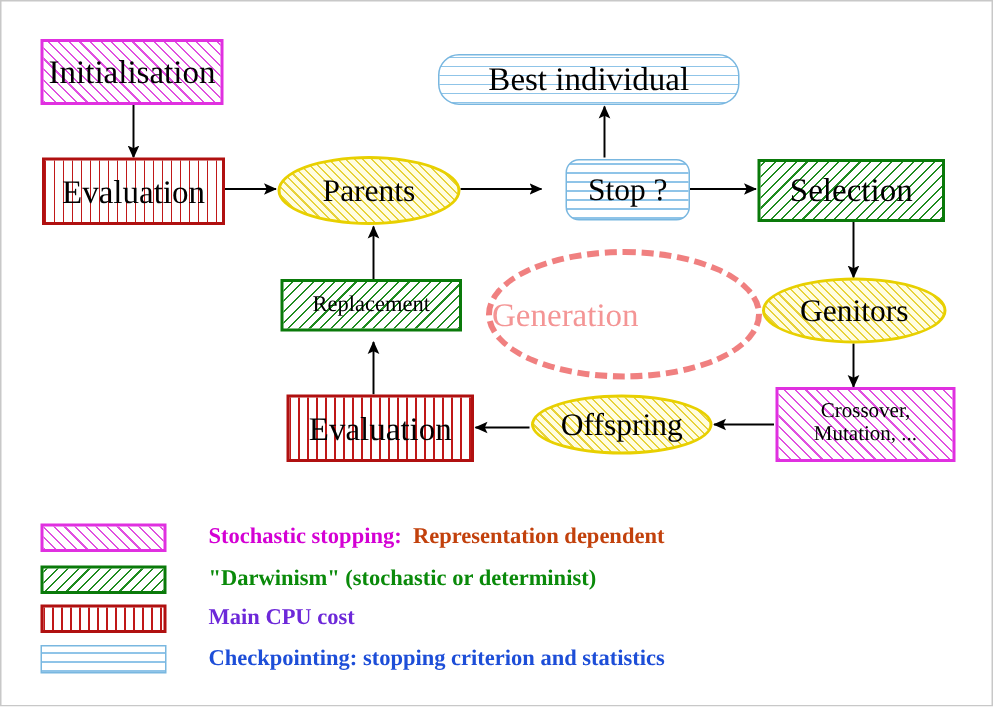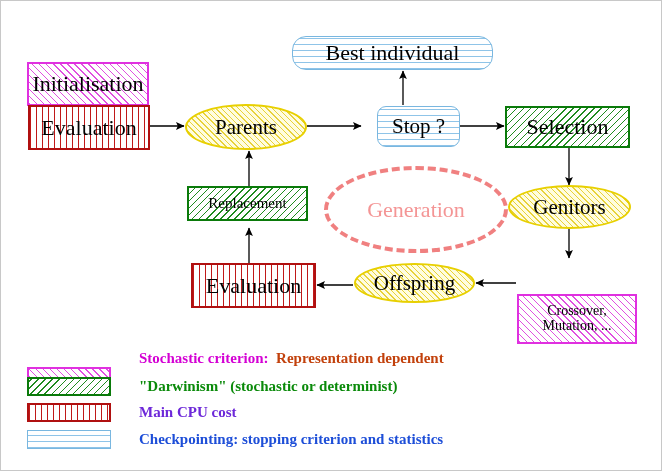--- a/index.html
+++ b/index.html
@@ -15,21 +15,20 @@
 
   .node{position:absolute;box-sizing:border-box;display:flex;align-items:center;justify-content:center;
         text-align:center;color:#000000;line-height:1.05;z-index:3;}
   .node span{position:relative;z-index:4;}
 
   
   .fill-magenta{
     background-color:#ffffff;
     background-image:repeating-linear-gradient(45deg,#e050e0 0 1px,rgba(0,0,0,0) 1px 5px);
     border:2px solid #e030e0;
-    margin-top:36px;
   }
   .fill-green{
     background-color:#ffffff;
     background-image:repeating-linear-gradient(-45deg,#1f8b1f 0 1px,rgba(0,0,0,0) 1px 5px);
     border:2px solid #0a7a0a;
   }
   .fill-red{
     background-color:#ffffff;
     background-image:repeating-linear-gradient(90deg,#c01818 0 1px,rgba(0,0,0,0) 1px 6px);
     border:2px solid #b01010;
@@ -43,21 +42,21 @@
     background-color:#fffde0;
     background-image:repeating-linear-gradient(45deg,#e8d23a 0 1px,rgba(0,0,0,0) 1px 4px);
     border:2px solid #e8d000;
   }
   .ellipse{border-radius:50%;}
   .round{border-radius:9px;}
 
   .gen-ellipse{
     position:absolute;border-radius:50%;
     border:4px dashed #f08080;background:transparent;
-    display:flex;align-items:center;justify-content:center;
+    display:flex;align-items:center;
     color:#f49595;z-index:2;font-family:Liberation Serif, serif;
   }
 
   
   #legend{position:absolute;left:0;top:336px;width:662px;height:120px;z-index:5;}
   .leg-row{position:absolute;left:26px;height:22px;display:flex;align-items:center;}
   .swatch{width:84px;height:19px;box-sizing:border-box;flex:0 0 auto;}
   .leg-text{margin-left:28px;white-space:nowrap;font-size:15px;font-weight:bold;}
   .c-magenta{color:#d400d4;}
   .c-gold{color:#c2410c;}
@@ -149,21 +148,21 @@
 
   <div class="gen-ellipse" style="left:323px;top:165px;width:176px;height:79px;font-size:22px;">
     <span>Generation</span>
   </div>
 
   <div id="legend">
 
     <div class="leg-row" style="top:10px;">
       <div class="swatch fill-magenta"></div>
       <div class="leg-text">
-        <span class="c-magenta">Stochastic criterion:</span><span>&nbsp;&nbsp;</span><span class="c-gold">Representation dependent</span>
+        <span class="c-magenta">Stochastic stopping:</span><span>&nbsp;&nbsp;</span><span class="c-gold">Representation dependent</span>
       </div>
     </div>
 
     <div class="leg-row" style="top:38px;">
       <div class="swatch fill-green"></div>
       <div class="leg-text c-green">"Darwinism" (stochastic or determinist)</div>
     </div>
 
     <div class="leg-row" style="top:64px;">
       <div class="swatch fill-red"></div>

